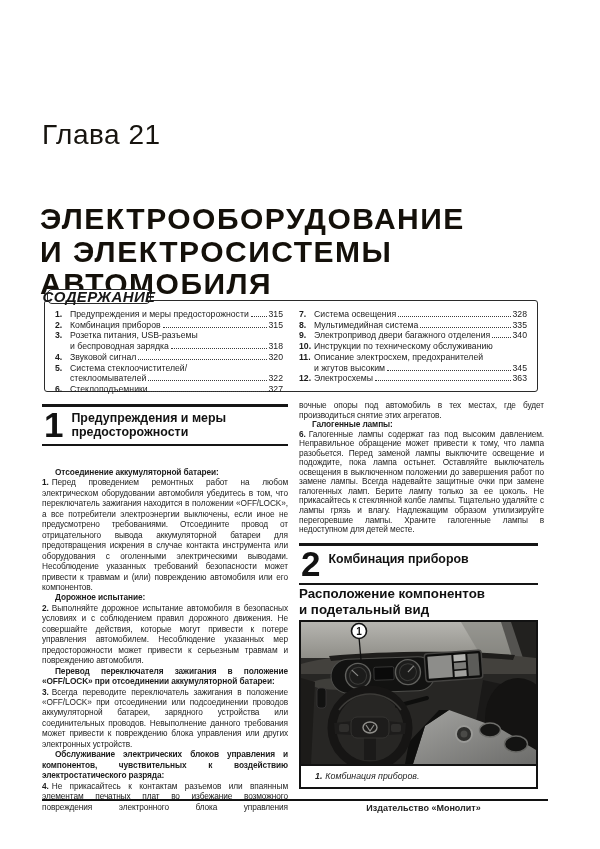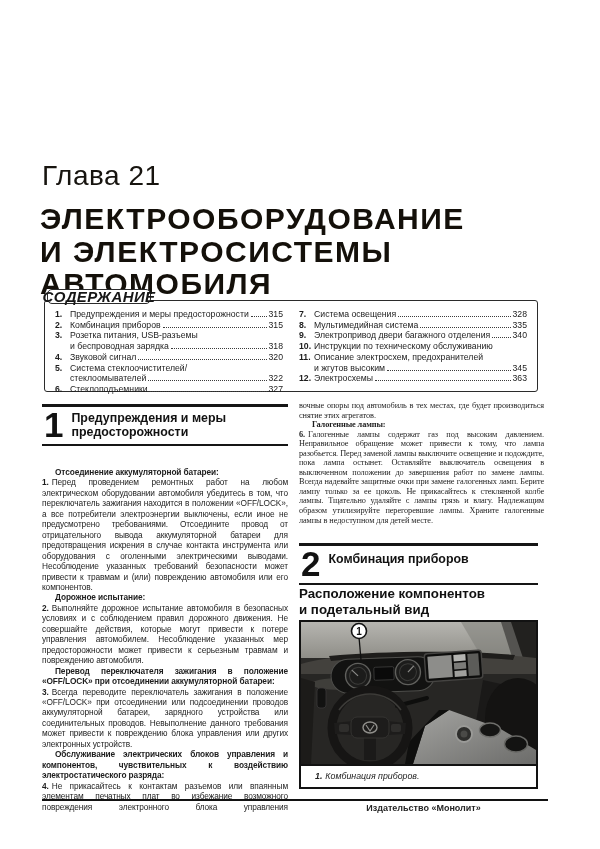--- a/index.html
+++ b/index.html
@@ -3,21 +3,21 @@
 <meta charset="utf-8">
 <style>
   * { margin:0; padding:0; box-sizing:border-box; }
   html,body { background:#ffffff; }
   .page {
     position:relative; width:600px; height:849px; background:#fff;
     font-family:"Liberation Sans", sans-serif; color:#1c1c1c; overflow:hidden;
   }
   .chapter-label {
     position:absolute; left:42px; top:120px;
-    font-size:28px; line-height:30px; color:#17140f; letter-spacing:0.5px;margin-top:41px;
+    font-size:28px; line-height:30px; color:#17140f; letter-spacing:0.5px;
   }
   .big-title {
     position:absolute; left:40px; top:183px; width:520px;
     font-size:30px; font-weight:bold; line-height:32.5px; letter-spacing:1.5px; color:#14100a;margin-top:20px;
   }
   
   .toc-box {
     position:absolute; left:44px; top:300px; width:494px; height:92px;
     border:1.5px solid #2b2b2b; border-radius:3px; background:#fff;
     padding:8px 10px 0 10px; display:flex; gap:16px;
@@ -37,21 +37,21 @@
   
   .sec-head { position:absolute; }
   .sec-rule { height:2.5px; background:#151515; }
   .sec-inner { display:flex; padding:1px 0 2px 0; }
   .sec-num { font-size:35px; font-weight:bold; line-height:34px; margin:0 8px 0 2px; color:#121212; }
   .sec-title { font-size:12.4px; font-weight:bold; line-height:14.2px; padding-top:3px; color:#121212; }
   .sec-title.single { padding-top:5px; }
   
   .body-col { position:absolute; text-align:justify; color:#1d1d1d; overflow:hidden; }
   .body-left  { left:42px;  top:467px; width:246px; height:346px; font-size:8.3px; line-height:10.45px; letter-spacing:-0.1px; }
-  .body-right { left:299px; top:401px; width:245px; height:135px; font-size:8.3px; line-height:9.55px; letter-spacing:-0.1px;font-family:Liberation Serif, serif; }
+  .body-right { left:299px; top:401px; width:245px; height:135px; font-size:8.3px; line-height:9.55px; letter-spacing:-0.1px; }
   .bh { font-weight:bold; text-indent:13px; }
   .bp { }
   .pnum { font-weight:bold; margin-right:3px; }
   .subheading {
     position:absolute; left:299px; top:586px; width:239px;
     font-size:13.3px; font-weight:bold; line-height:15.8px; color:#111;
   }
   
   .figure { position:absolute; left:299px; top:620px; width:239px; border:2px solid #121212; background:#fff; }
   .figure svg { display:block; }

